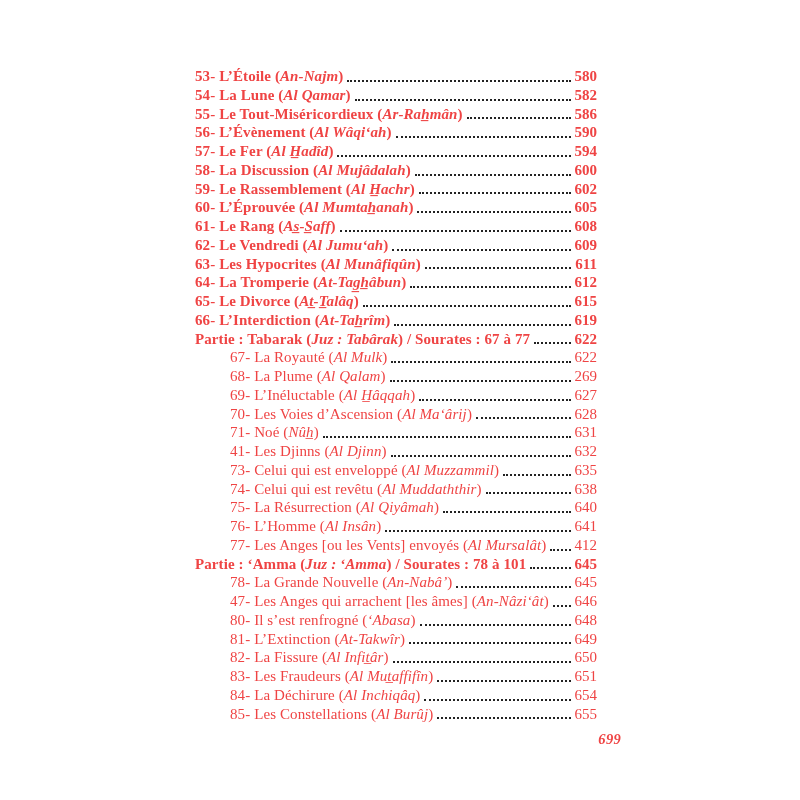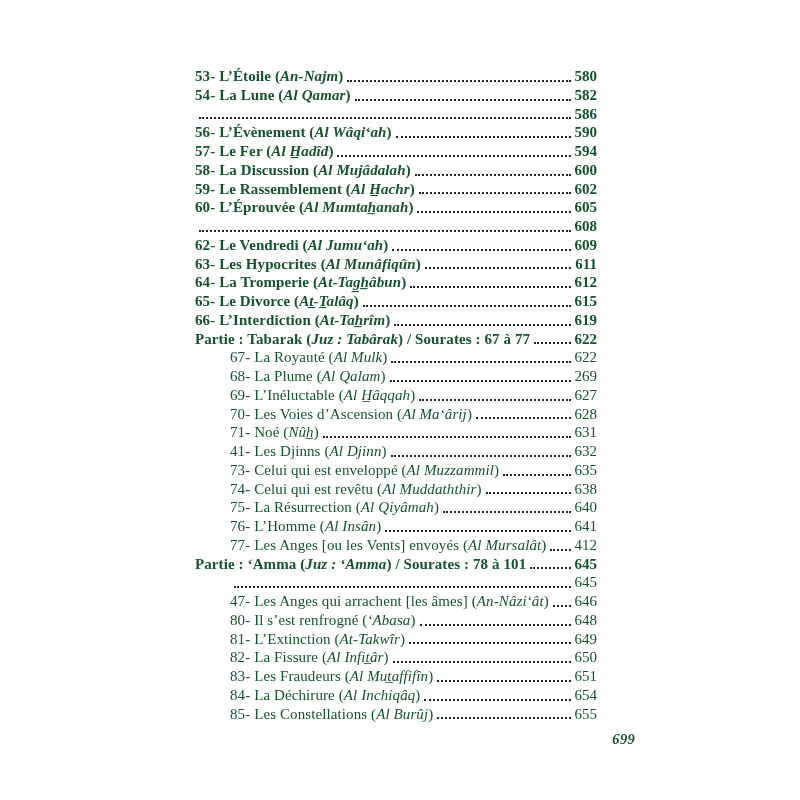--- a/index.html
+++ b/index.html
@@ -9,21 +9,21 @@
     height: 800px;
     overflow: hidden;
     background: #ffffff;
   }
   .page {
     position: relative;
     width: 800px;
     height: 800px;
     background: #ffffff;
     font-family: "Liberation Serif", "DejaVu Serif", serif;
-    color: #14532d;
+    color: #ef4444;
   }
   .toc-list {
     position: absolute;
     left: 195px;
     top: 67px;
     width: 402px;
   }
   .toc-row {
     display: flex;
     align-items: baseline;
@@ -55,21 +55,21 @@
     border-bottom: 2px dotted #222222;
     margin: 0 4px;
     transform: translateY(-4px);
   }
   .entry-page {
     flex: 0 0 auto;
     font-family: Liberation Serif, serif;
   }
   .folio {
     position: absolute;
-    left: 209px;
+    left: 195px;
     top: 731px;
     width: 426px;
     text-align: right;
     font-size: 14.5px;
     font-weight: bold;
     font-style: italic;
     letter-spacing: 0.3px;
   }
 </style>
 </head>
@@ -82,20 +82,21 @@
     <span class="entry-text"><span>53- L’Étoile (</span><span class="entry-arabic">An-Najm</span><span>)</span></span>
     <span class="leader"></span>
     <span class="entry-page">580</span>
   </div>
       <div class="toc-row main">
     <span class="entry-text"><span>54- La Lune (</span><span class="entry-arabic">Al Qamar</span><span>)</span></span>
     <span class="leader"></span>
     <span class="entry-page">582</span>
   </div>
       <div class="toc-row main">
+    <span class="entry-text"><span>55- Le Tout-Miséricordieux (</span><span class="entry-arabic">Ar-Rah̲mân</span><span>)</span></span>
     <span class="leader"></span>
     <span class="entry-page">586</span>
   </div>
       <div class="toc-row main">
     <span class="entry-text"><span>56- L’Évènement (</span><span class="entry-arabic">Al Wâqi‘ah</span><span>)</span></span>
     <span class="leader"></span>
     <span class="entry-page">590</span>
   </div>
       <div class="toc-row main">
     <span class="entry-text"><span>57- Le Fer (</span><span class="entry-arabic">Al H̲adîd</span><span>)</span></span>
@@ -111,20 +112,21 @@
     <span class="entry-text"><span>59- Le Rassemblement (</span><span class="entry-arabic">Al H̲achr</span><span>)</span></span>
     <span class="leader"></span>
     <span class="entry-page">602</span>
   </div>
       <div class="toc-row main">
     <span class="entry-text"><span>60- L’Éprouvée (</span><span class="entry-arabic">Al Mumtah̲anah</span><span>)</span></span>
     <span class="leader"></span>
     <span class="entry-page">605</span>
   </div>
       <div class="toc-row main">
+    <span class="entry-text"><span>61- Le Rang (</span><span class="entry-arabic">As̲-S̲aff</span><span>)</span></span>
     <span class="leader"></span>
     <span class="entry-page">608</span>
   </div>
       <div class="toc-row main">
     <span class="entry-text"><span>62- Le Vendredi (</span><span class="entry-arabic">Al Jumu‘ah</span><span>)</span></span>
     <span class="leader"></span>
     <span class="entry-page">609</span>
   </div>
       <div class="toc-row main">
     <span class="entry-text"><span>63- Les Hypocrites (</span><span class="entry-arabic">Al Munâfiqûn</span><span>)</span></span>
@@ -205,20 +207,21 @@
     <span class="entry-text"><span>77- Les Anges [ou les Vents] envoyés (</span><span class="entry-arabic">Al Mursalât</span><span>)</span></span>
     <span class="leader"></span>
     <span class="entry-page">412</span>
   </div>
       <div class="toc-row partie">
     <span class="entry-text"><span>Partie : ‘Amma (</span><span class="entry-arabic">Juz : ‘Amma</span><span>) / Sourates : 78 à 101</span></span>
     <span class="leader"></span>
     <span class="entry-page">645</span>
   </div>
       <div class="toc-row sub">
+    <span class="entry-text"><span>78- La Grande Nouvelle (</span><span class="entry-arabic">An-Nabâ’</span><span>)</span></span>
     <span class="leader"></span>
     <span class="entry-page">645</span>
   </div>
       <div class="toc-row sub">
     <span class="entry-text"><span>47- Les Anges qui arrachent [les âmes] (</span><span class="entry-arabic">An-Nâzi‘ât</span><span>)</span></span>
     <span class="leader"></span>
     <span class="entry-page">646</span>
   </div>
       <div class="toc-row sub">
     <span class="entry-text"><span>80- Il s’est renfrogné (</span><span class="entry-arabic">‘Abasa</span><span>)</span></span>

